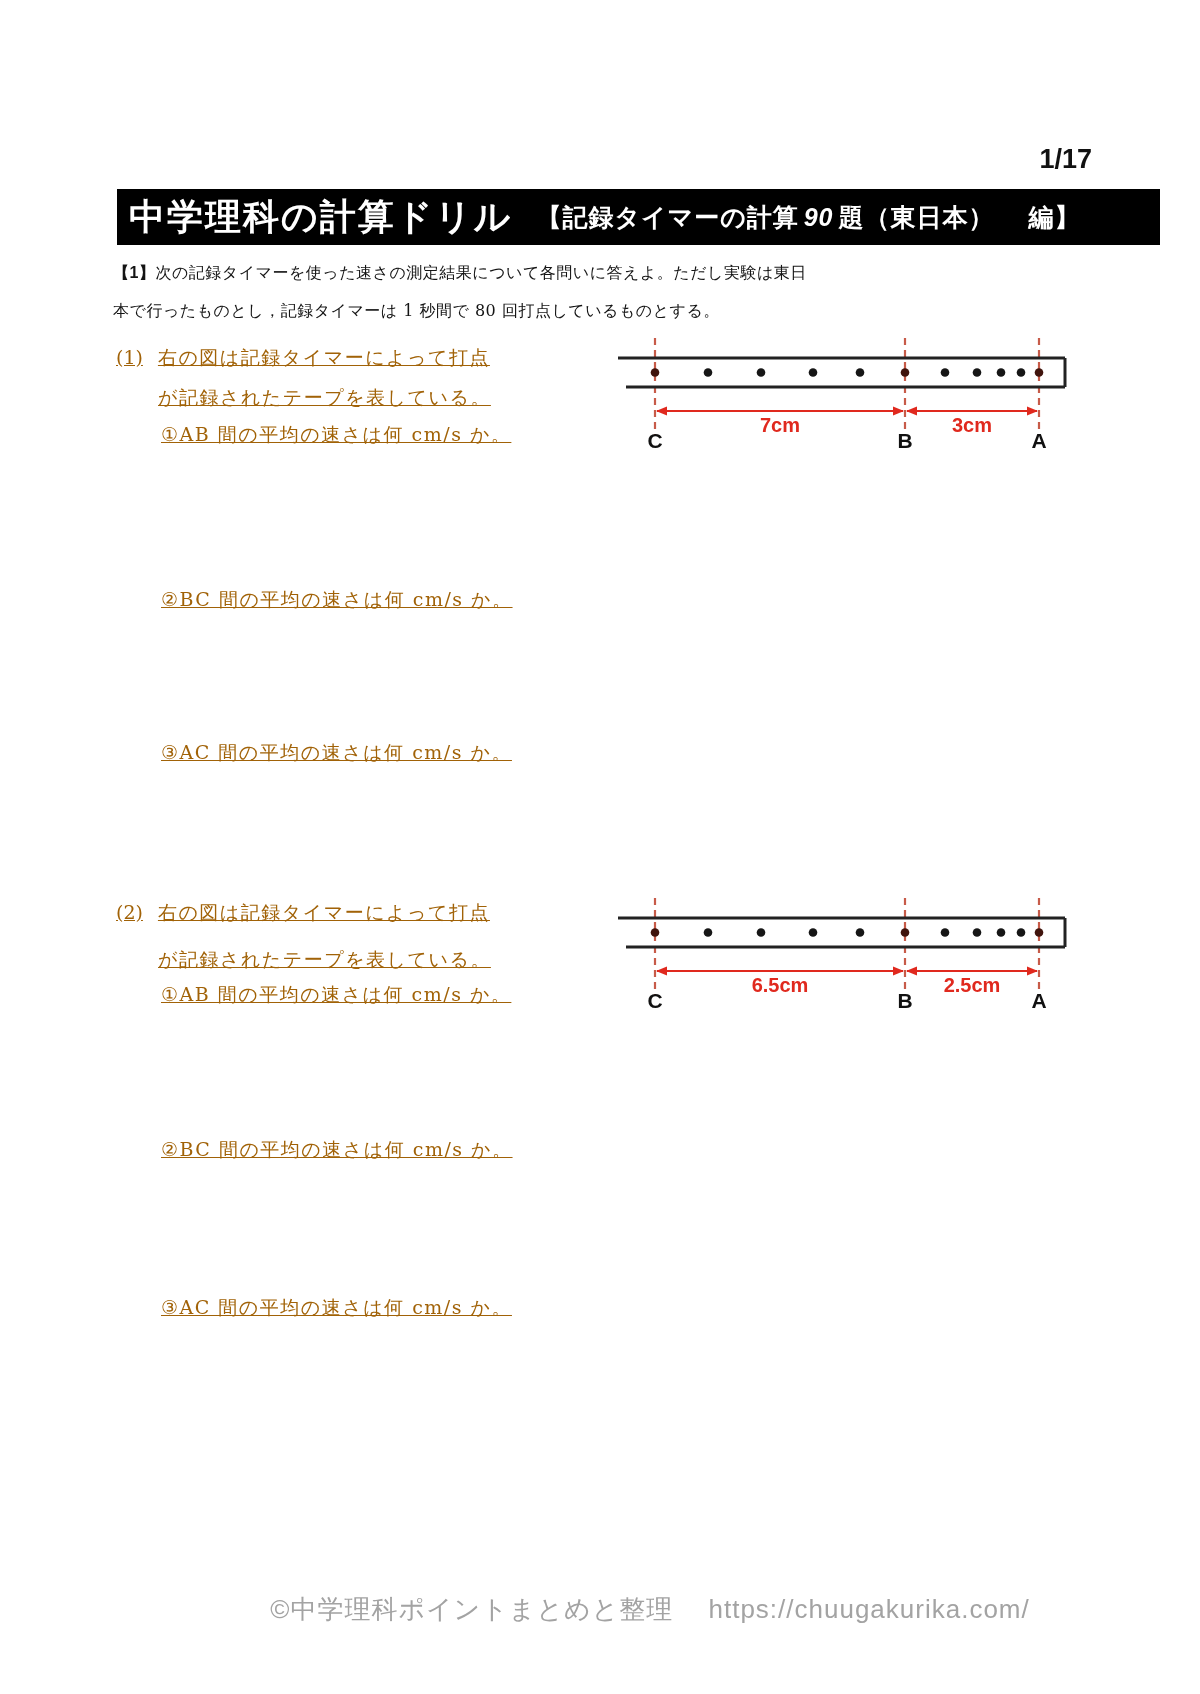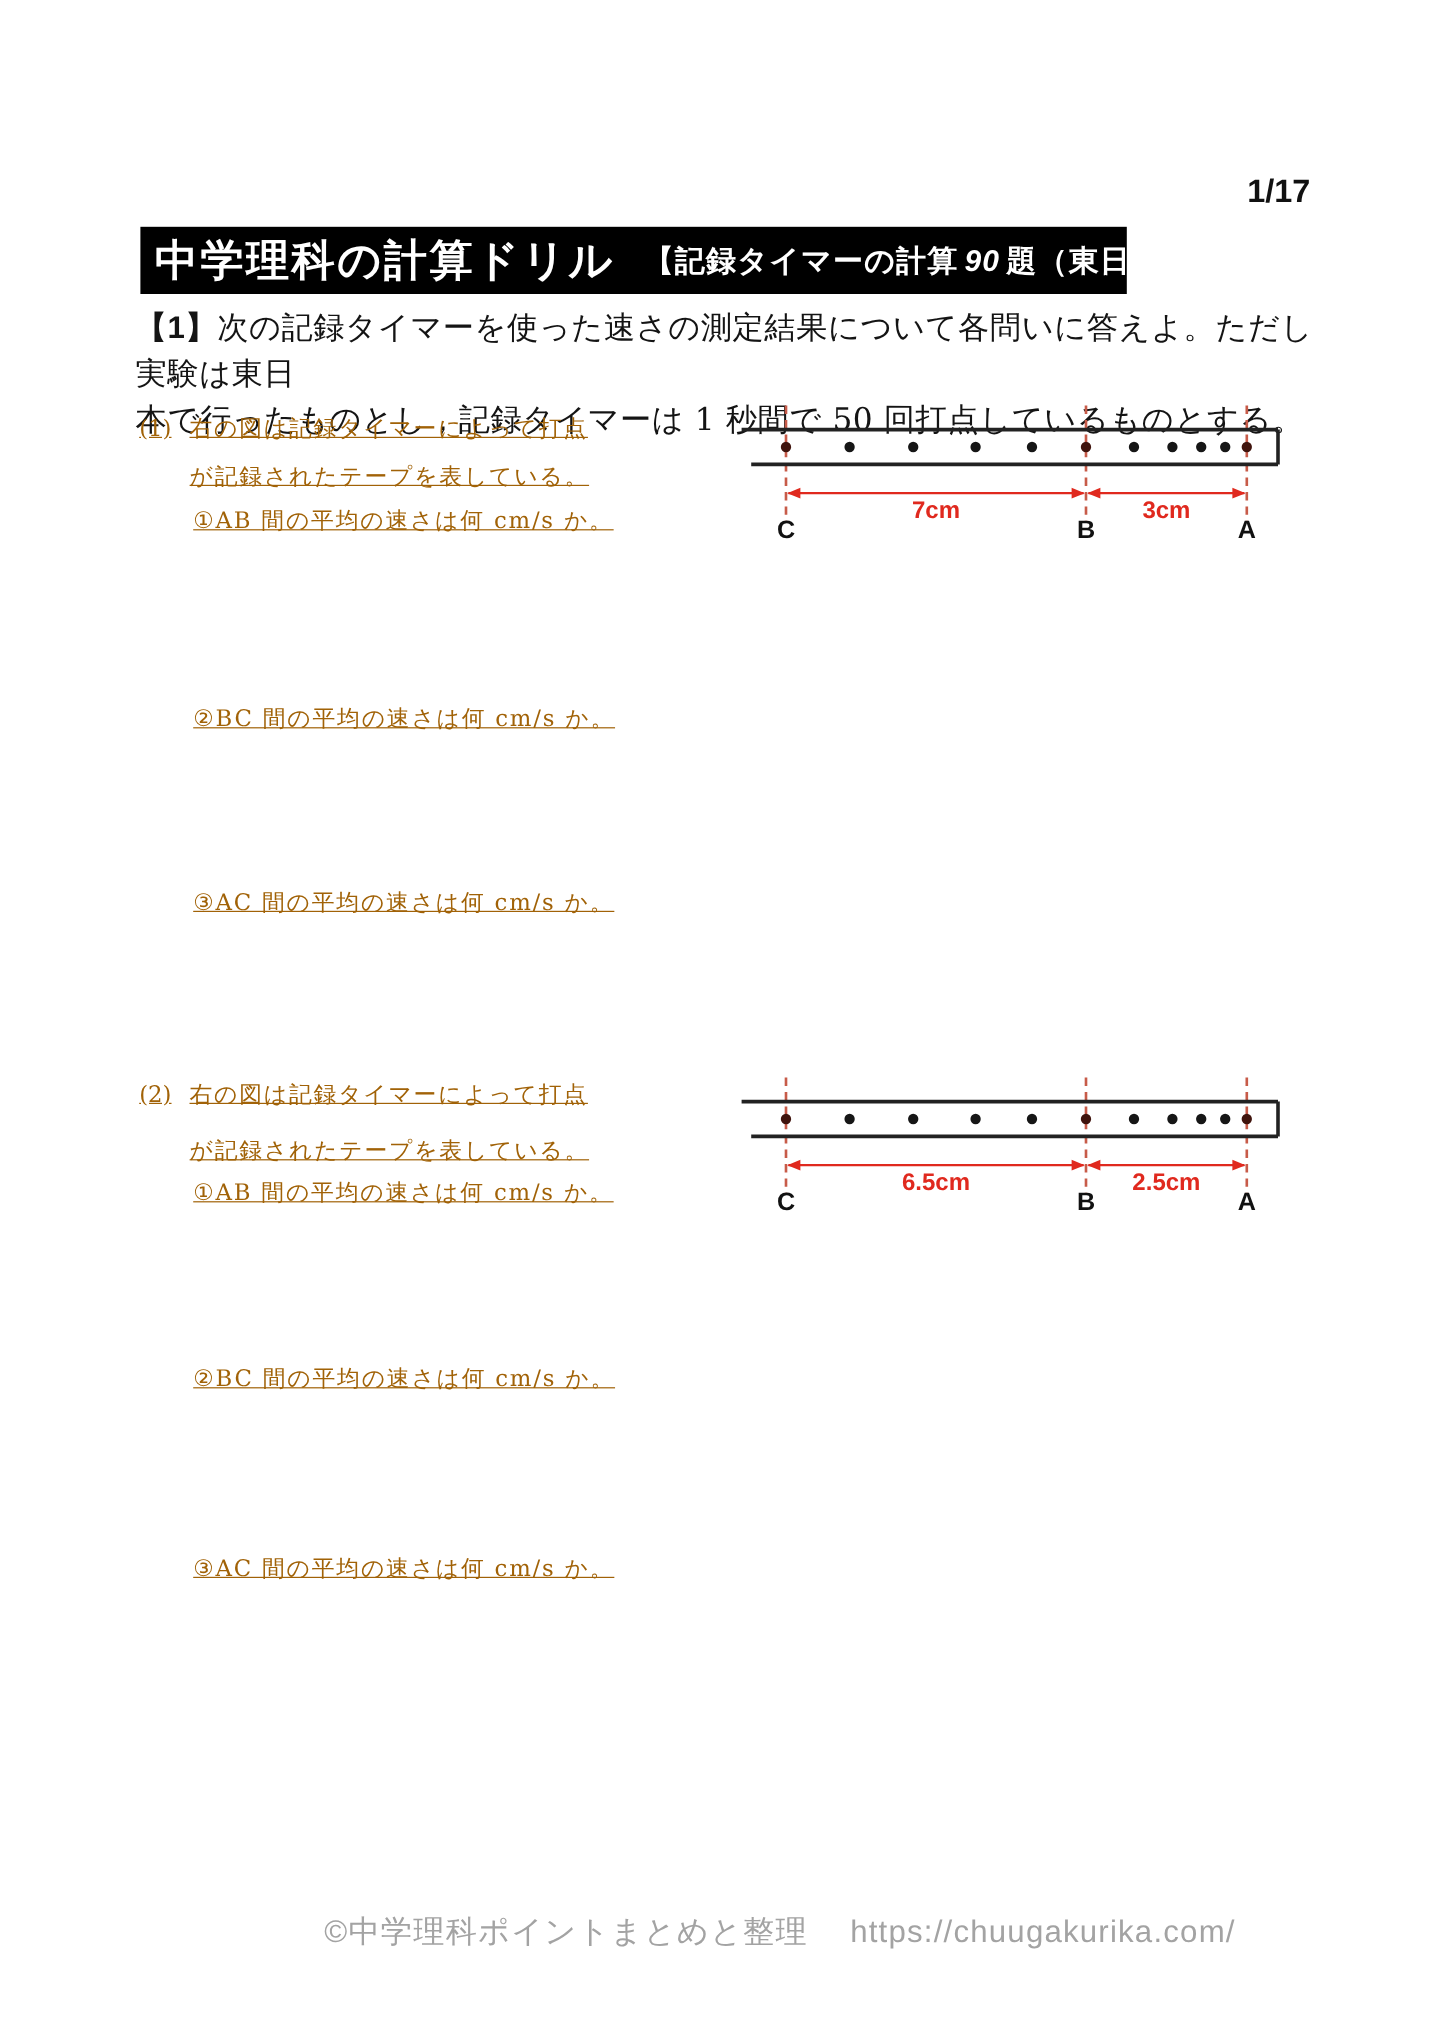--- a/index.html
+++ b/index.html
@@ -2,29 +2,29 @@
 <html><head>
 <meta charset="utf-8">
 <style>
   html,body{margin:0;padding:0;background:#fff;}
   .page{position:relative;width:1200px;height:1694px;background:#ffffff;overflow:hidden;
         font-family:"DejaVu Serif","Liberation Serif",serif;color:#1a1a1a;margin-top:44px;}
 
   .pageno{position:absolute;left:880px;top:100px;width:212px;text-align:right;
           font-family:"Liberation Sans","DejaVu Sans",sans-serif;font-weight:bold;font-size:27px;color:#111;}
 
-  .header-bar{position:absolute;left:117px;top:145px;width:822px;height:56px;background:#000000;
+  .header-bar{position:absolute;left:117px;top:145px;width:1043px;height:56px;background:#000000;
               display:flex;align-items:center;white-space:nowrap;overflow:hidden;}
   .header-title{color:#ffffff;font-family:"Liberation Sans","DejaVu Sans",sans-serif;font-weight:bold;
                 font-size:36px;margin-left:12px;letter-spacing:2px;}
   .header-sub{color:#ffffff;font-family:"Liberation Sans","DejaVu Sans",sans-serif;font-weight:bold;
               font-size:25px;margin-left:24px;letter-spacing:1px;}
   .header-sub .num{font-style:italic;padding:0 5px;}
 
-  .intro{position:absolute;left:113px;top:210px;width:985px;font-size:26px;line-height:38px;
+  .intro{position:absolute;left:113px;top:210px;width:985px;font-size:16px;line-height:38px;
          letter-spacing:0.5px;color:#141414;}
   .intro .tag{font-family:"Liberation Sans","DejaVu Sans",sans-serif;font-weight:bold;}
 
   .ptext{position:absolute;font-size:19px;line-height:34px;letter-spacing:1.5px;white-space:nowrap;color:#a16207;text-decoration:underline;}
   .plabel{margin-right:15px;letter-spacing:0;}
 
   .diagram{position:absolute;}
 
   .footer{position:absolute;left:100px;top:1548px;width:1100px;text-align:center;
           font-family:"Liberation Sans","DejaVu Sans",sans-serif;font-size:26px;
@@ -37,21 +37,21 @@
 
   <div class="pageno">1/17</div>
 
   <div class="header-bar">
     <span class="header-title">中学理科の計算ドリル</span>
     <span class="header-sub"><span>【記録タイマーの計算</span><span class="num">90</span><span>題（東日本）　 編】</span></span>
   </div>
 
   <div class="intro">
     <div><span class="tag">【1】</span><span>次の記録タイマーを使った速さの測定結果について各問いに答えよ。ただし実験は東日</span></div>
-    <div>本で行ったものとし，記録タイマーは 1 秒間で 50 回打点しているものとする。</div>
+    <div>本で行ったものとし，記録タイマーは 1 秒間で 80 回打点しているものとする。</div>
   </div>
 
   <div class="ptext" style="left:116px;top:296px"><span class="plabel">(1)</span><span>右の図は記録タイマーによって打点</span></div>
   <div class="ptext" style="left:158px;top:336px">が記録されたテープを表している。</div>
   <div class="ptext" style="left:161px;top:373px">①AB 間の平均の速さは何 cm/s か。</div>
   <div class="ptext" style="left:161px;top:538px">②BC 間の平均の速さは何 cm/s か。</div>
   <div class="ptext" style="left:161px;top:691px">③AC 間の平均の速さは何 cm/s か。</div>
 
   <svg class="diagram" style="left:568px;top:272px" width="530" height="140" viewBox="0 0 530 140">
       <line x1="87" y1="22" x2="87" y2="119" stroke="#c75b49" stroke-width="2.2" stroke-dasharray="7 5"></line>

